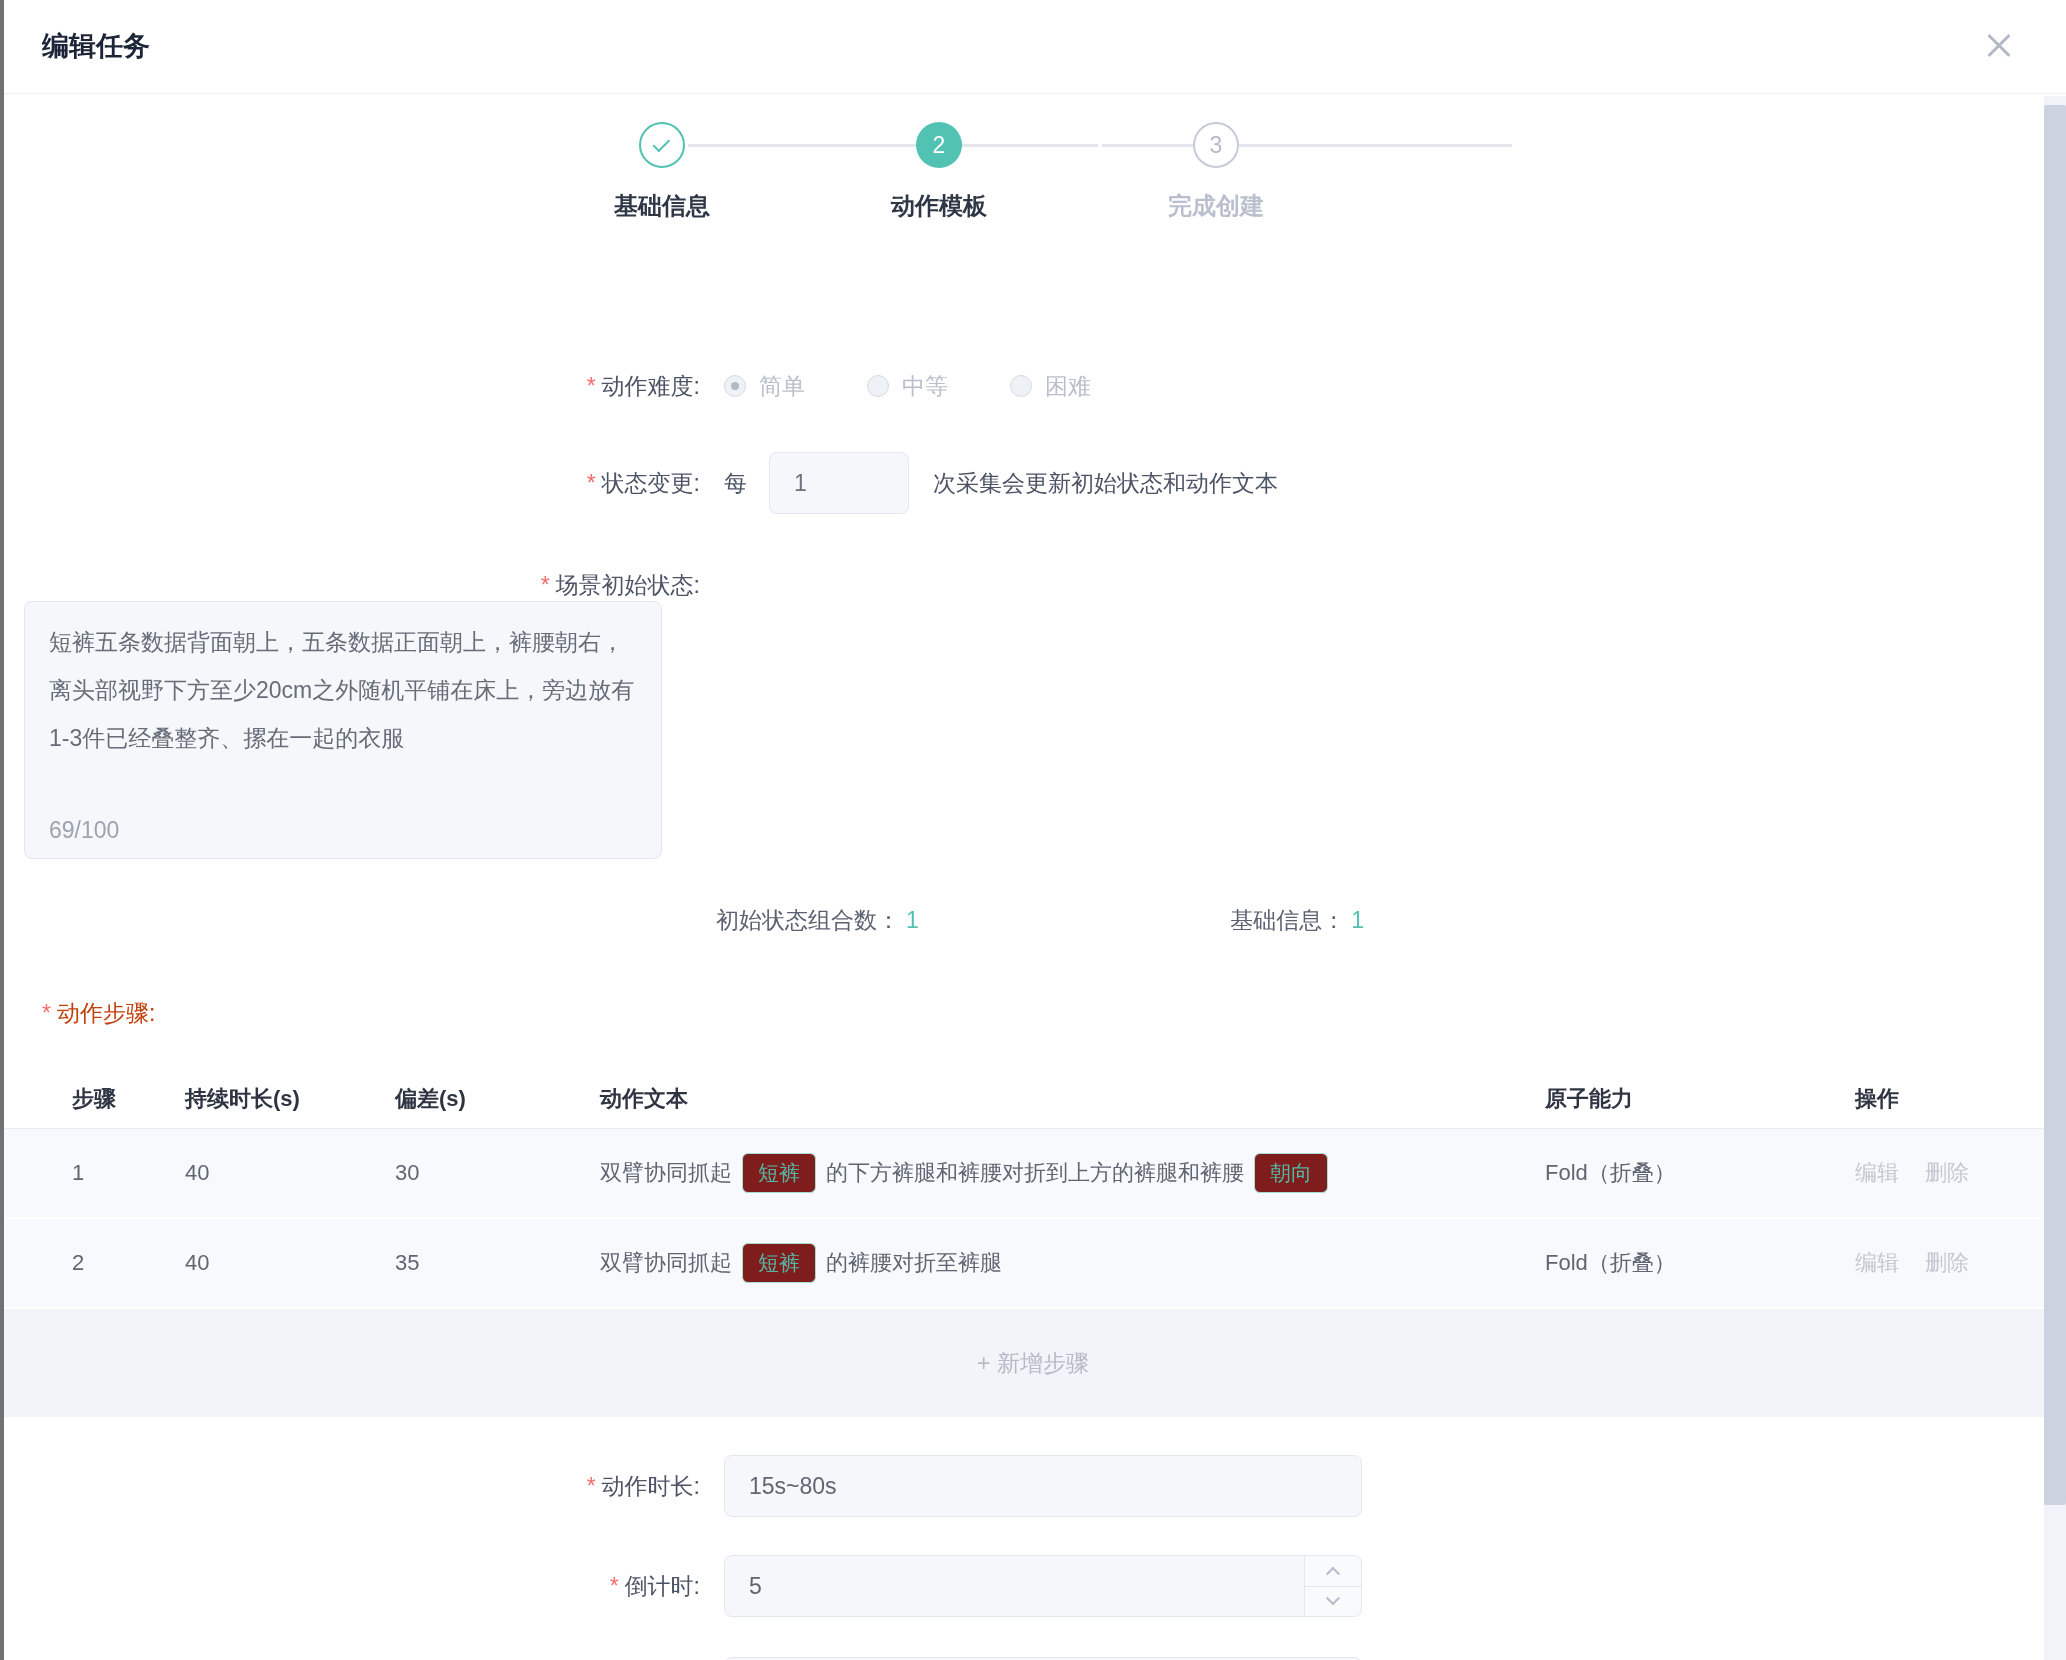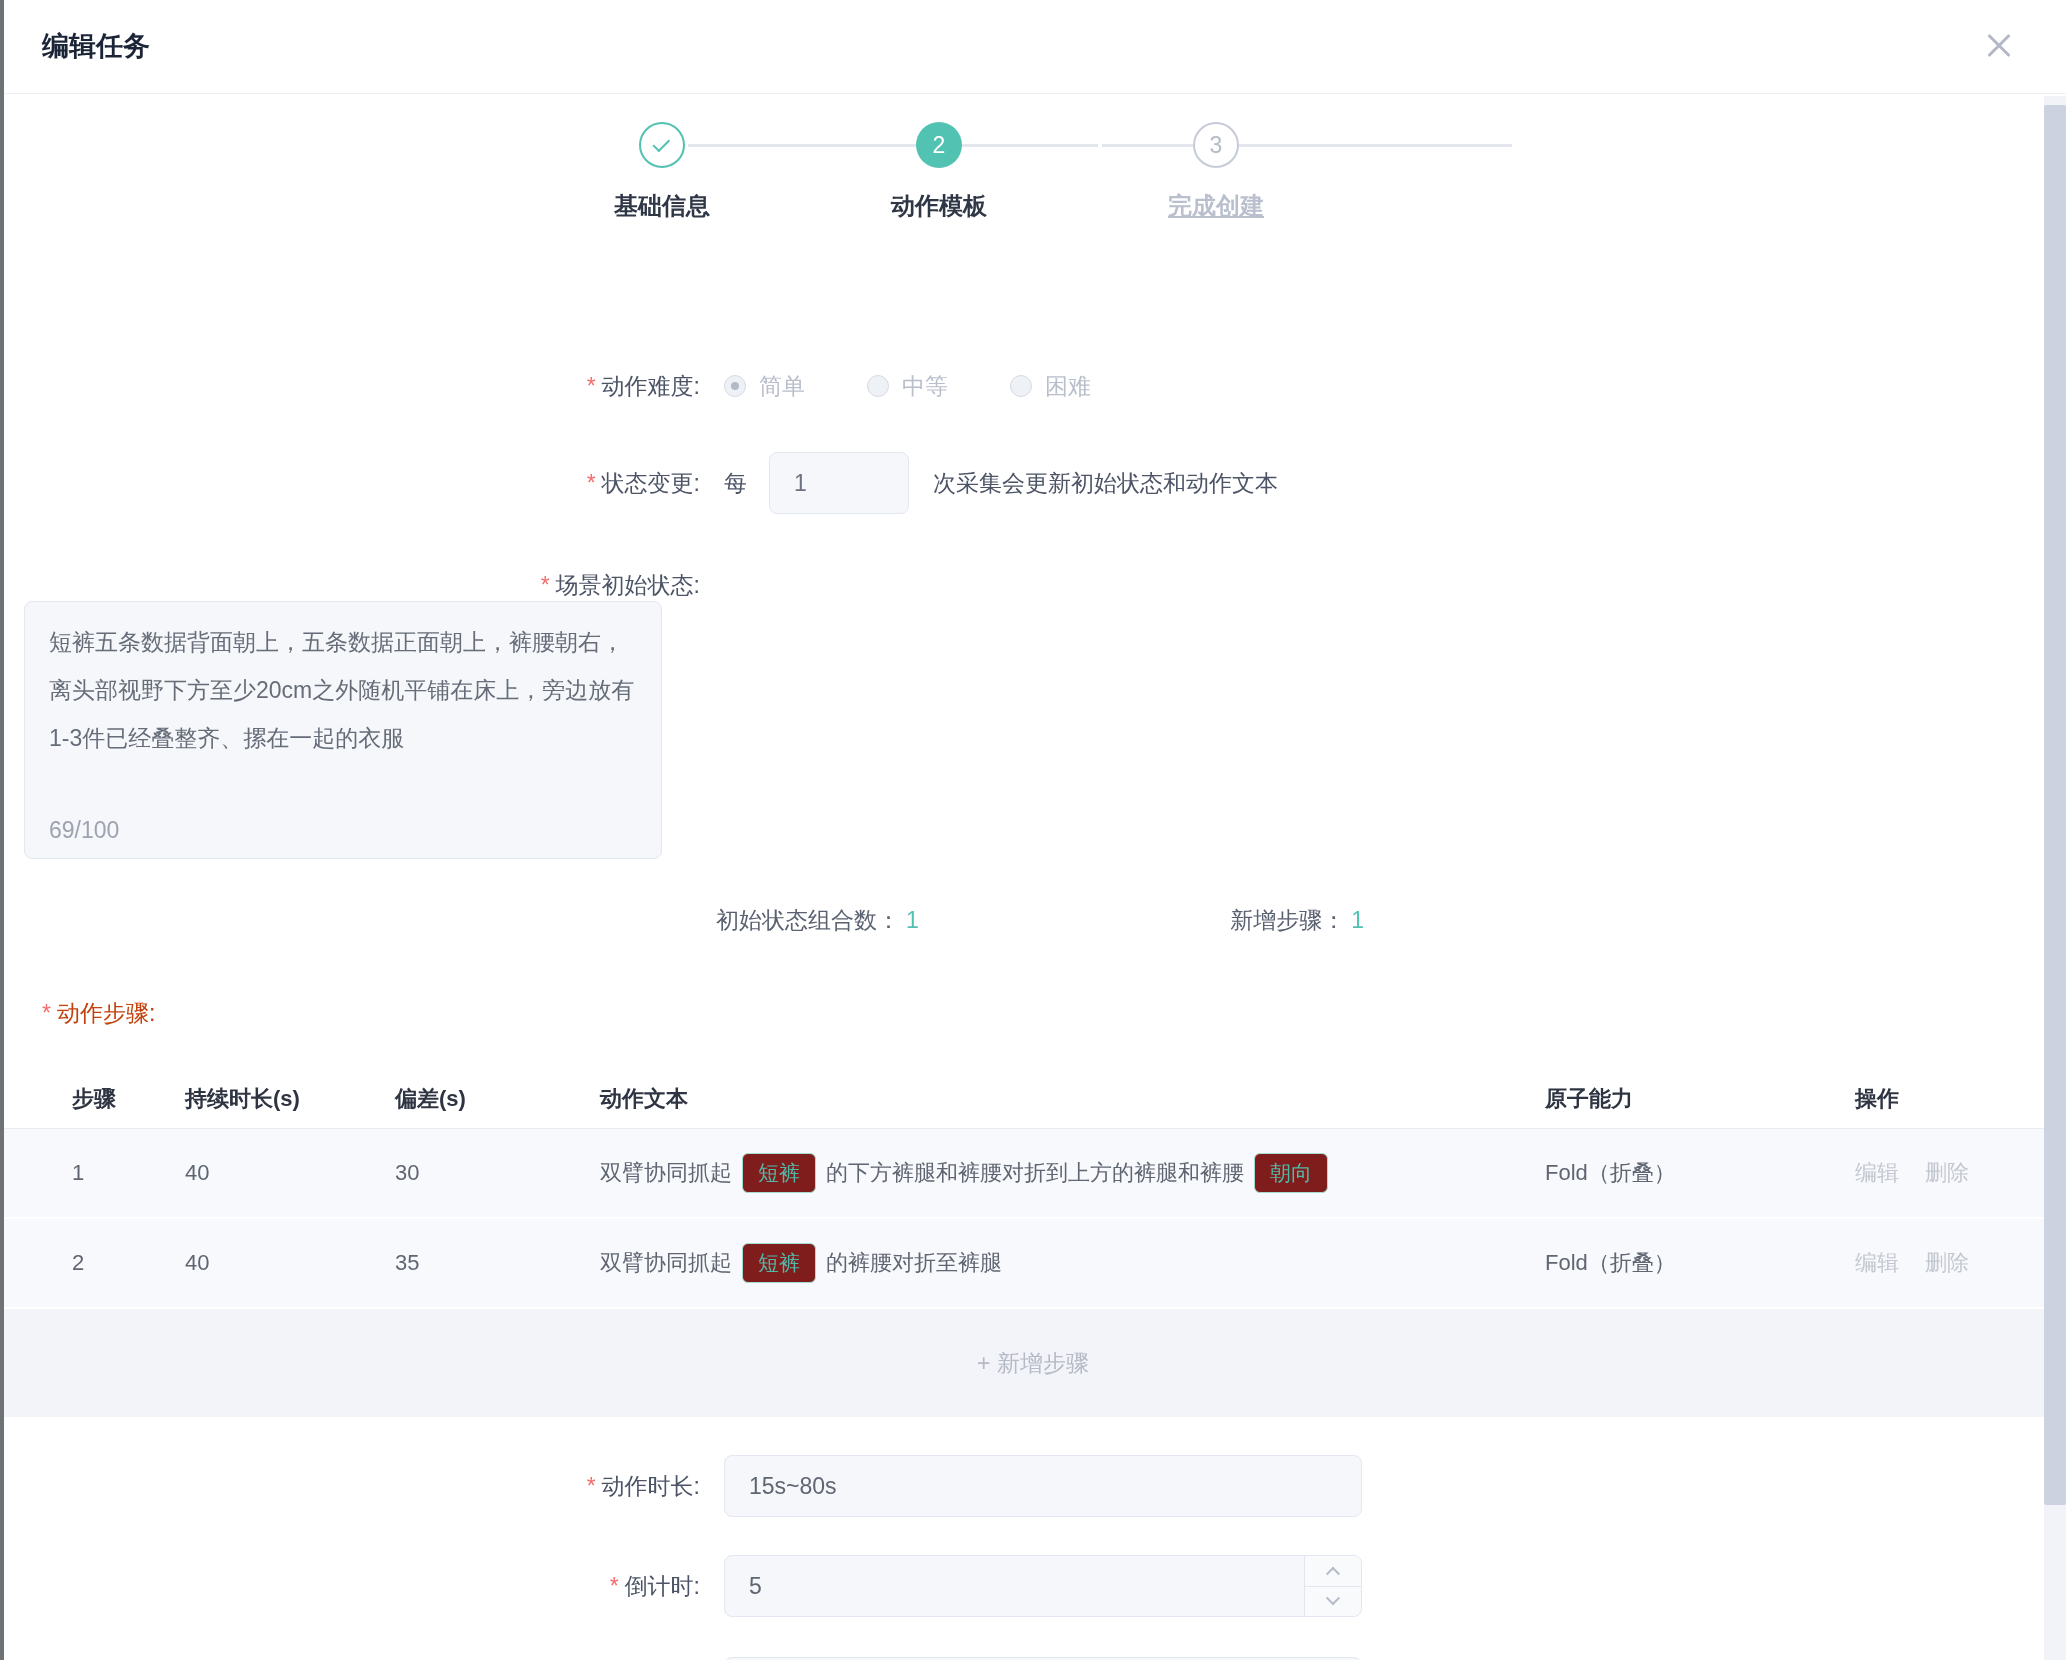--- a/index.html
+++ b/index.html
@@ -27,21 +27,21 @@
   .step { position:absolute; width:280px; display:flex; flex-direction:column; align-items:center; }
   .step1 { left:-94px; } .step2 { left:183px; } .step3 { left:460px; }
   .step-circle { width:46px; height:46px; border-radius:50%; display:flex; align-items:center; justify-content:center;
     font-size:23px; background:#fff; }
   .circle-done { border:2.5px solid #52c2b3; }
   .circle-active { background:#52c2b3; color:#fff; font-weight:500; }
   .circle-pending { border:2.5px solid #c6cbd8; color:#b4bac7; }
   .check-glyph { display:block; width:16px; height:9px; border-left:2.5px solid #52c2b3; border-bottom:2.5px solid #52c2b3;
     transform:rotate(-45deg) translate(1px,-2px); }
   .step-label { margin-top:22px; font-size:24px; font-weight:600; color:#2f3747; }
-  .step3 .step-label { color:#b9bfcc;text-decoration:underline; }
+  .step3 .step-label { color:#b9bfcc; }
 
   
   .form-row { display:flex; align-items:center; }
   .form-label { width:700px; text-align:right; font-size:23px; color:#4c5466; font-weight:500; flex:none; }
   .req { color:#f56c6c; margin-right:6px; font-size:23px; }
   .row-difficulty { margin-top:110px; height:44px; }
   .row-state { margin-top:44px; height:62px; }
   .row-initial { margin-top:42px; align-items:flex-start;flex-direction:column; }
   .row-initial .form-label { margin-top:14px; }
 
@@ -177,21 +177,21 @@
     <div class="char-counter">69/100</div>
   </div>
 </div>
 
 <div class="row-combos">
   <div class="combos-wrap">
     <div class="combo">
       <span>初始状态组合数：</span><b>1</b>
     </div>
     <div class="combo">
-      <span>新增步骤：</span><b>1</b>
+      <span>基础信息：</span><b>1</b>
     </div>
   </div>
 </div>
 
 <div class="steps-label-row">
   <span class="req">*</span>
   <span class="steps-label">动作步骤:</span>
 </div>
 
 <div class="steps-table">

